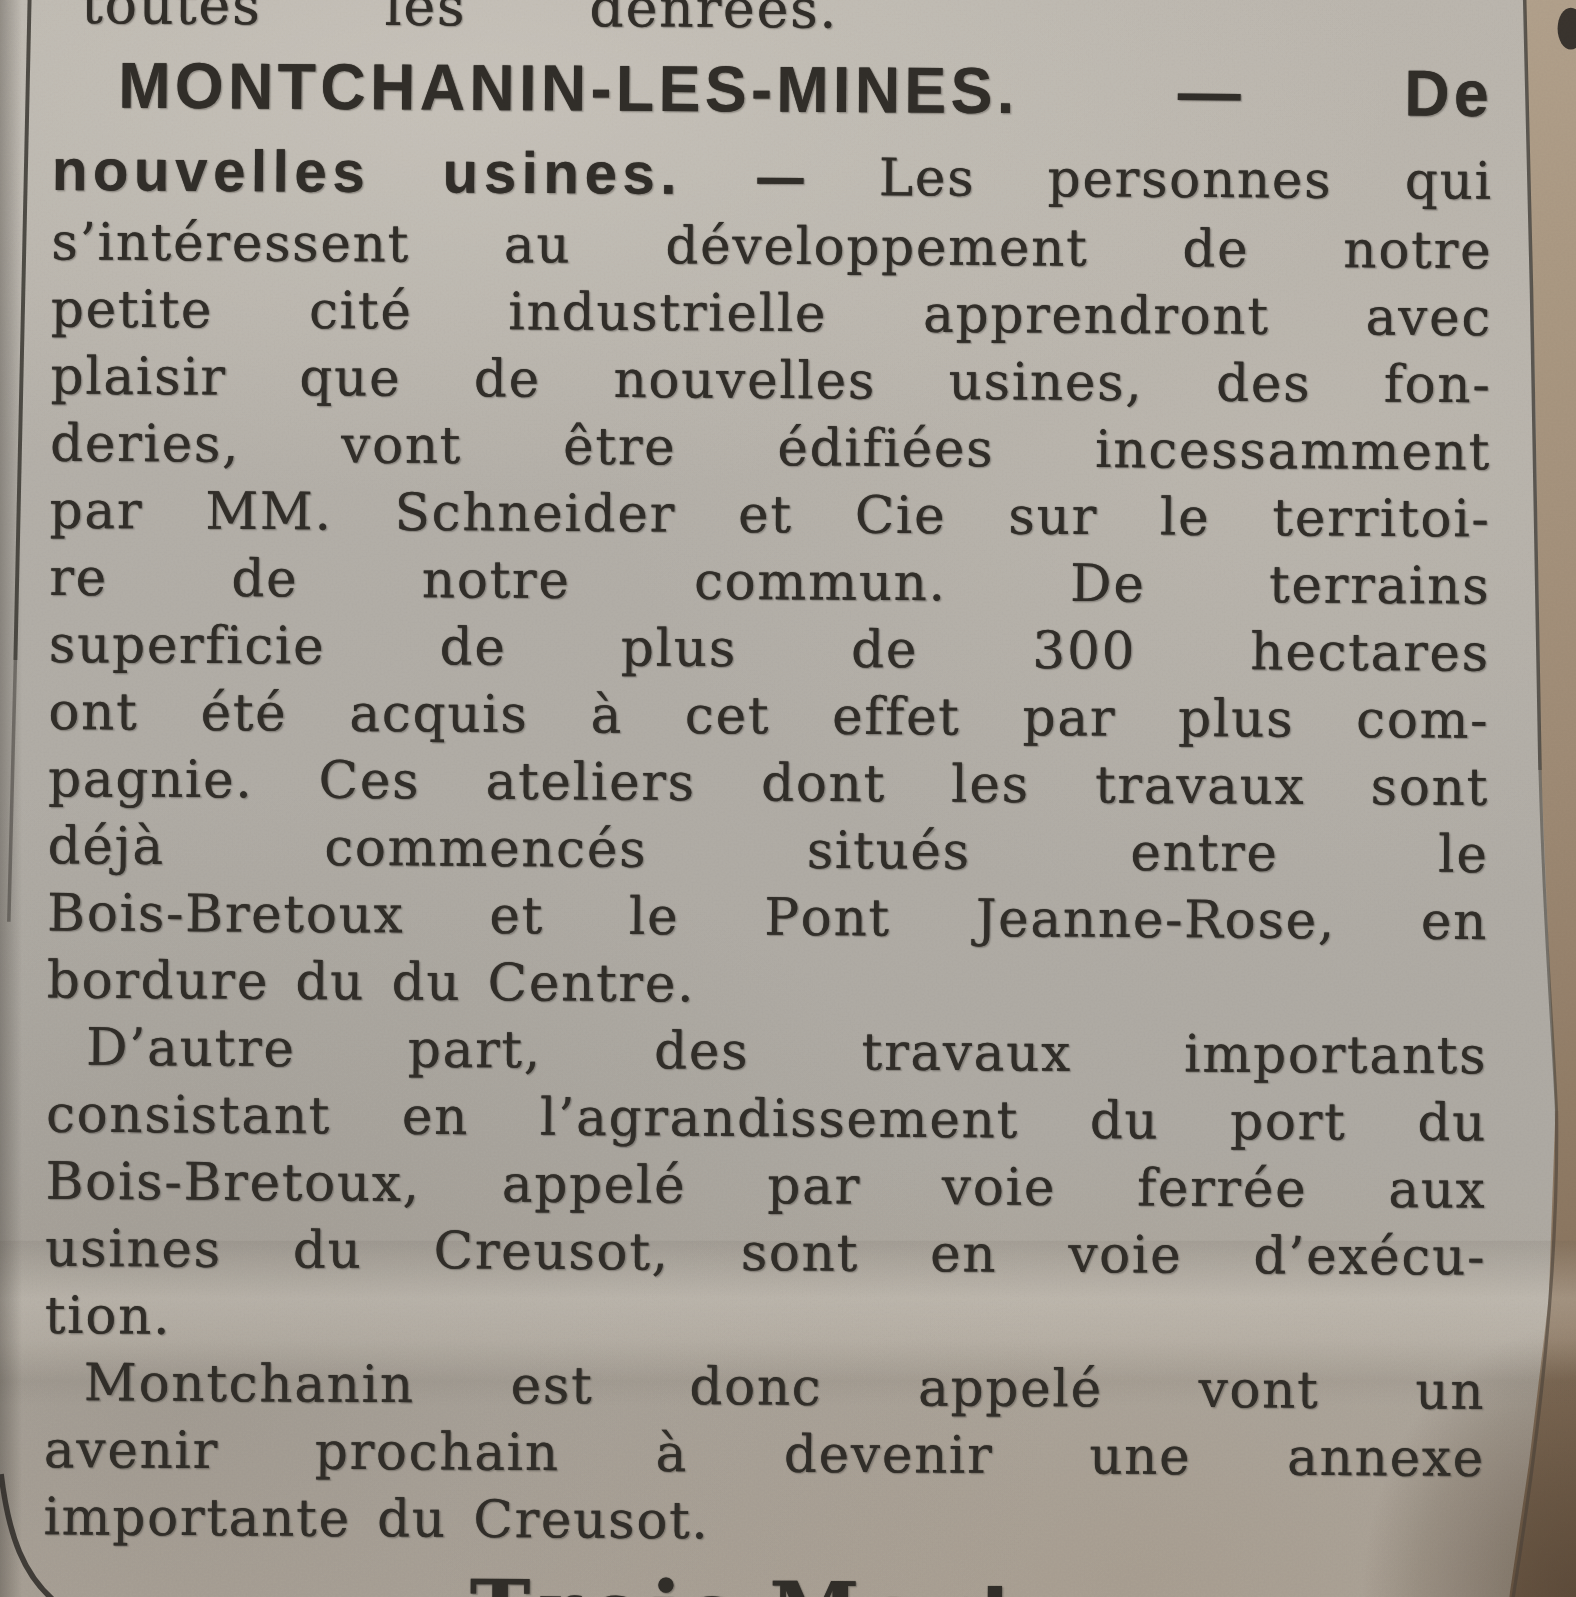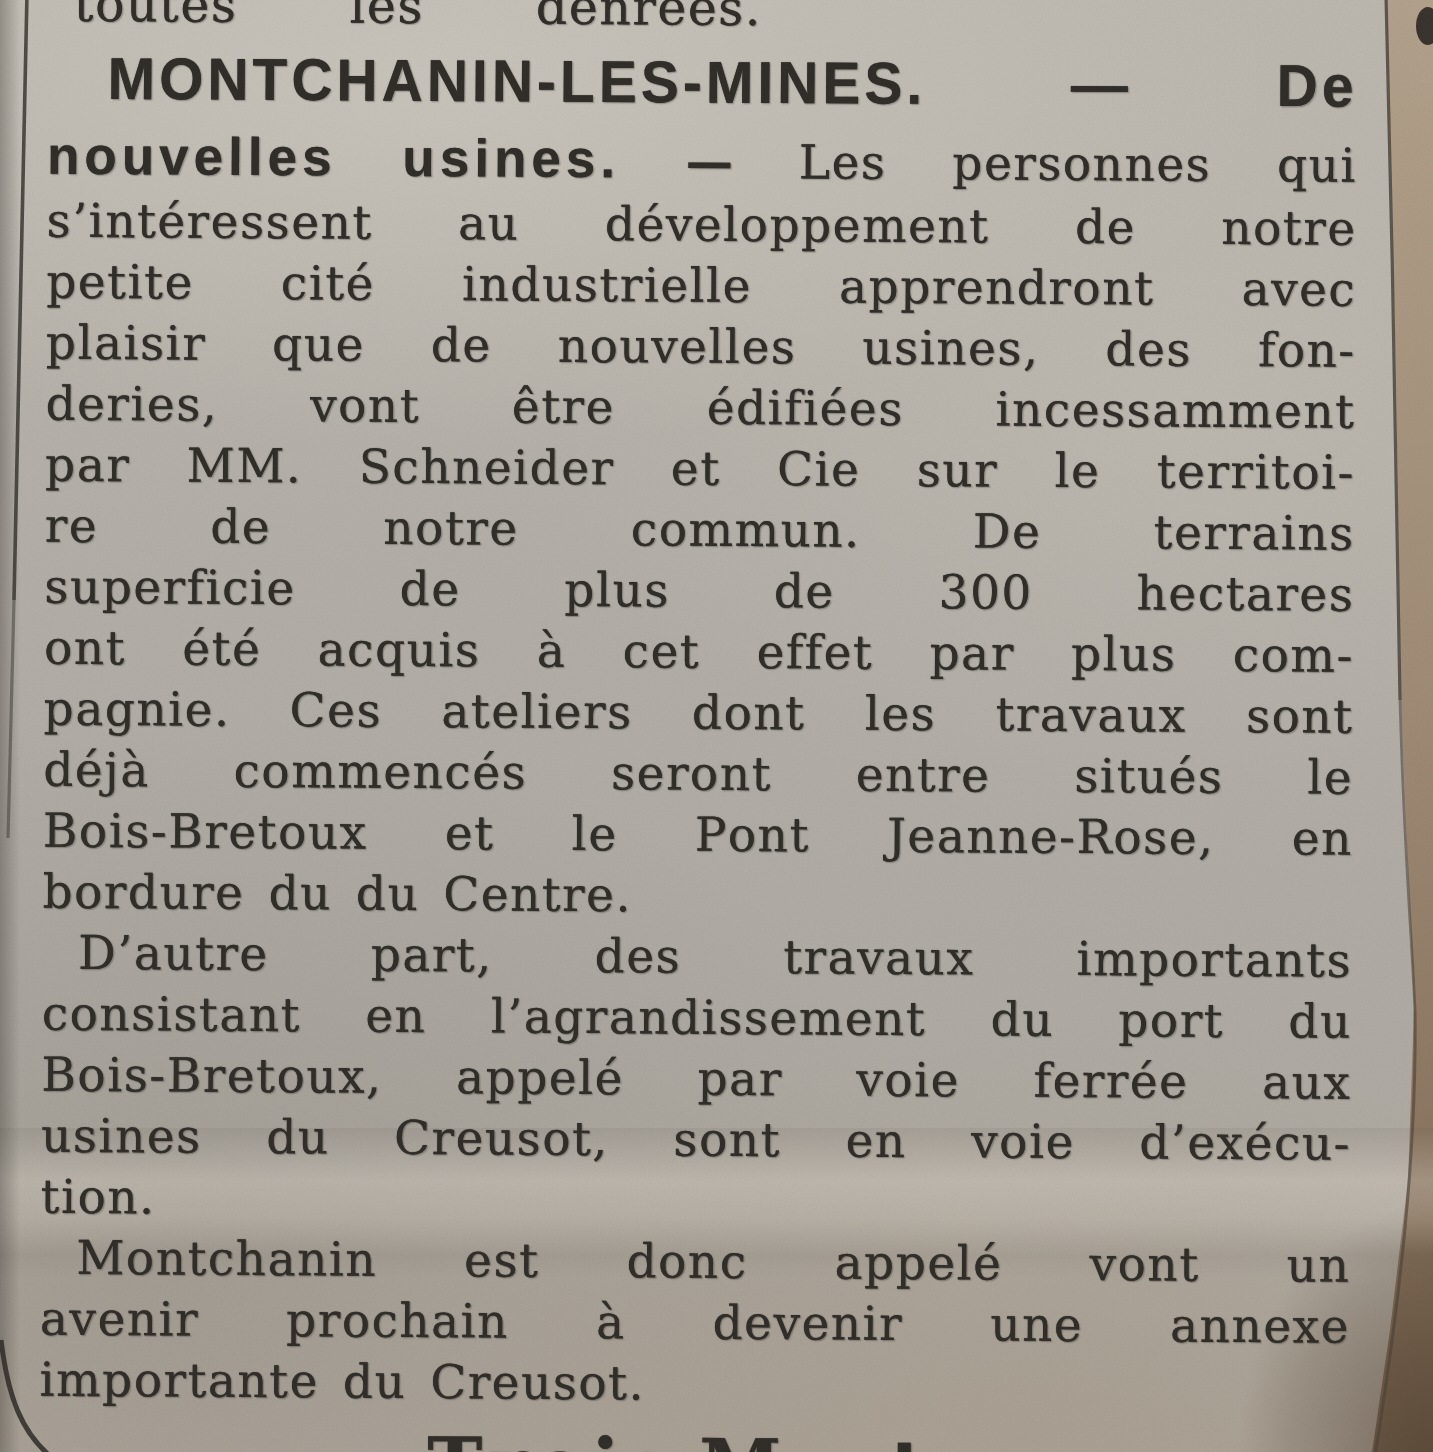--- a/index.html
+++ b/index.html
@@ -164,23 +164,22 @@
           <span class="w s-body">Ces</span>
           <span class="w s-body">ateliers</span>
           <span class="w s-body">dont</span>
           <span class="w s-body">les</span>
           <span class="w s-body">travaux</span>
           <span class="w s-body">sont</span>
         </div>
         <div class="line ">
           <span class="w s-body">déjà</span>
           <span class="w s-body">commencés</span>
-          <span class="w s-body">seront</span>
+          <span class="w s-body">situés</span>
           <span class="w s-body">entre</span>
-          <span class="w s-body">situés</span>
           <span class="w s-body">le</span>
         </div>
         <div class="line ">
           <span class="w s-body">Bois-Bretoux</span>
           <span class="w s-body">et</span>
           <span class="w s-body">le</span>
           <span class="w s-body">Pont</span>
           <span class="w s-body">Jeanne-Rose,</span>
           <span class="w s-body">en</span>
         </div>

